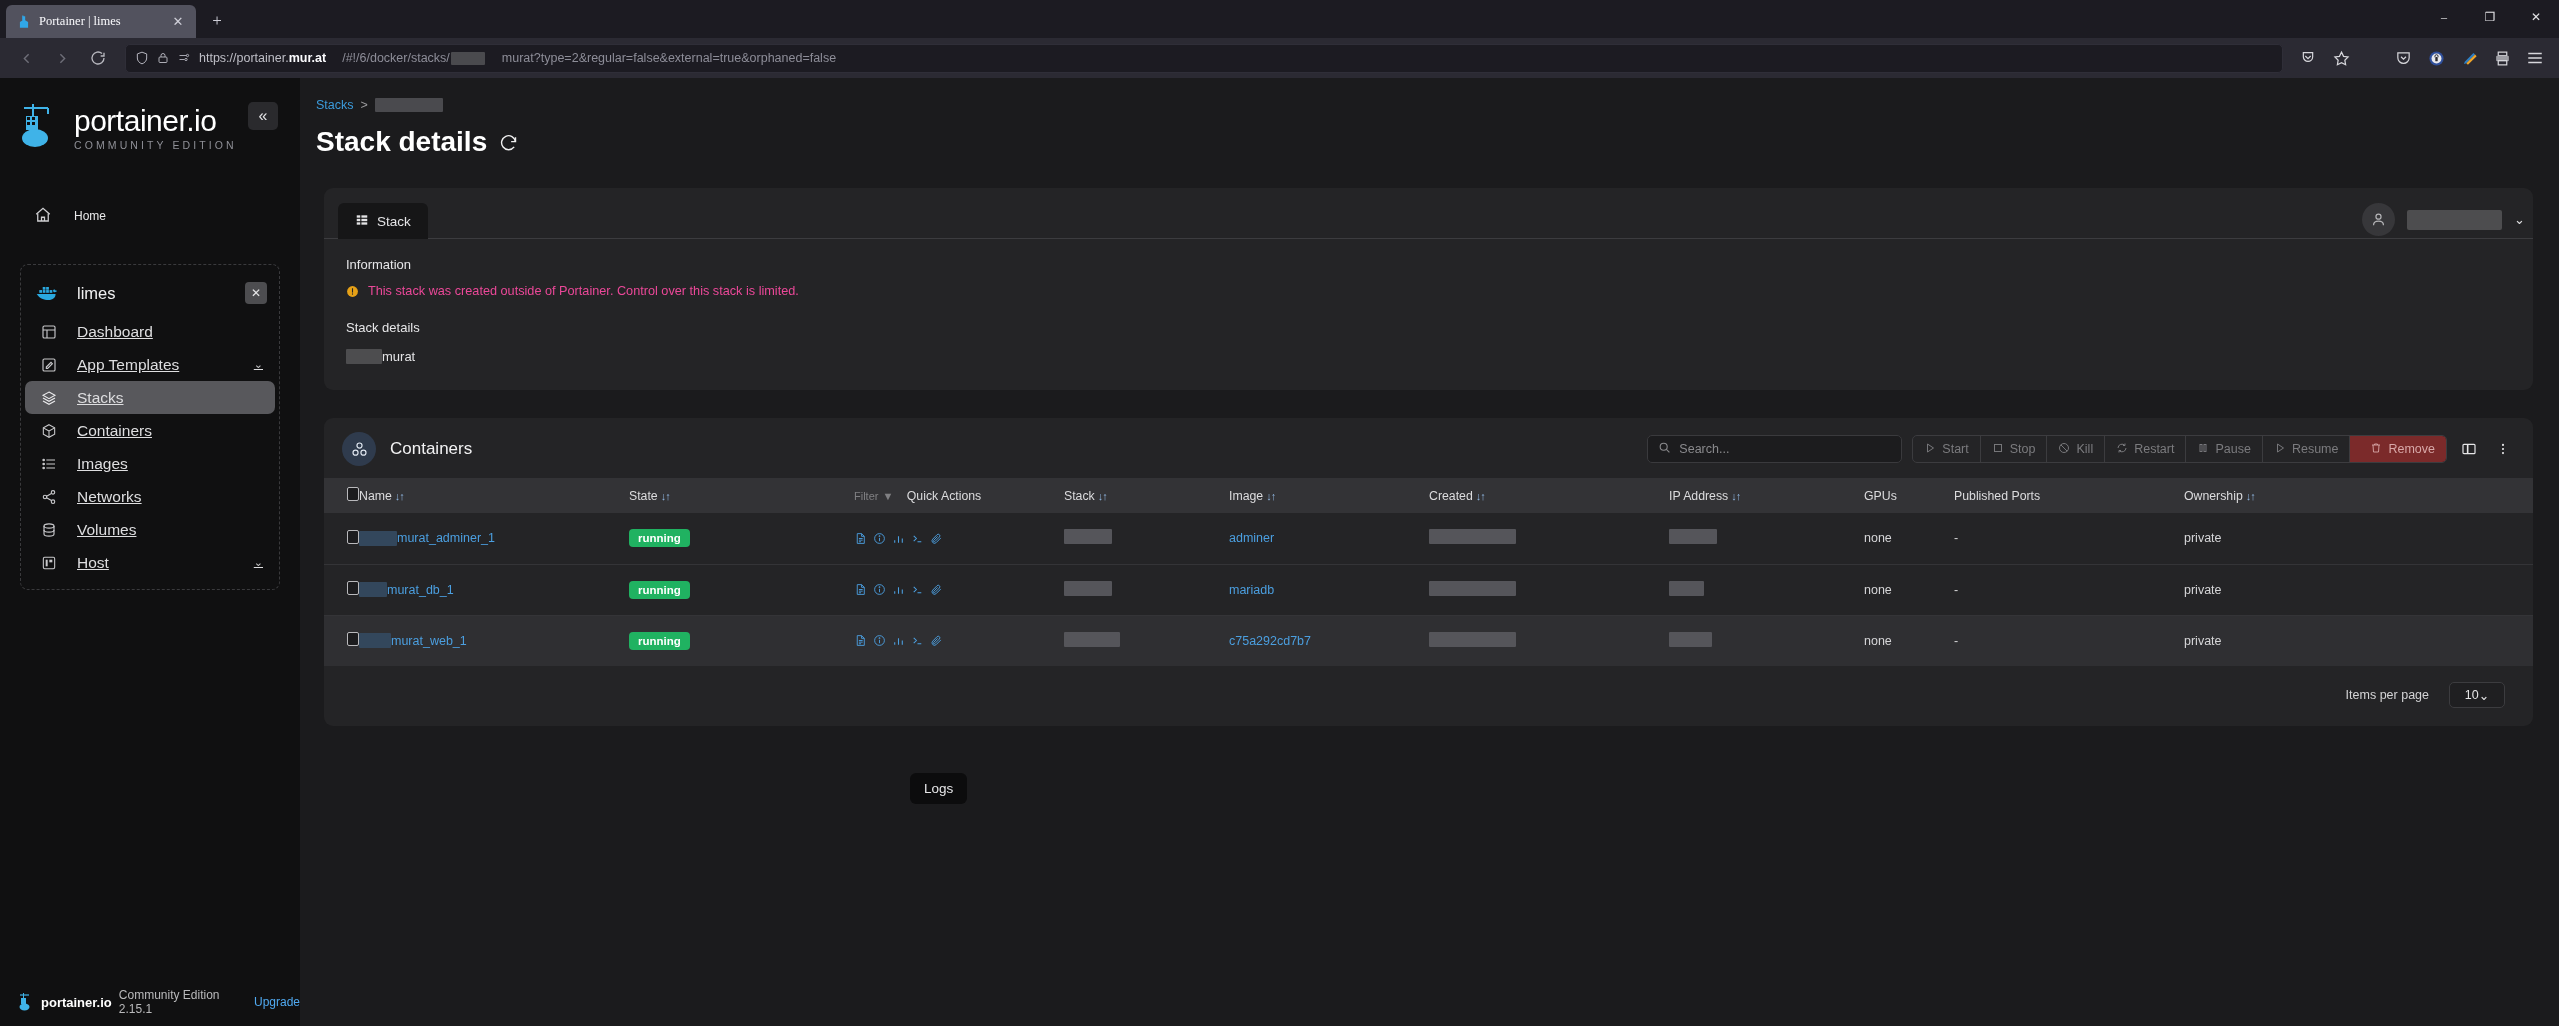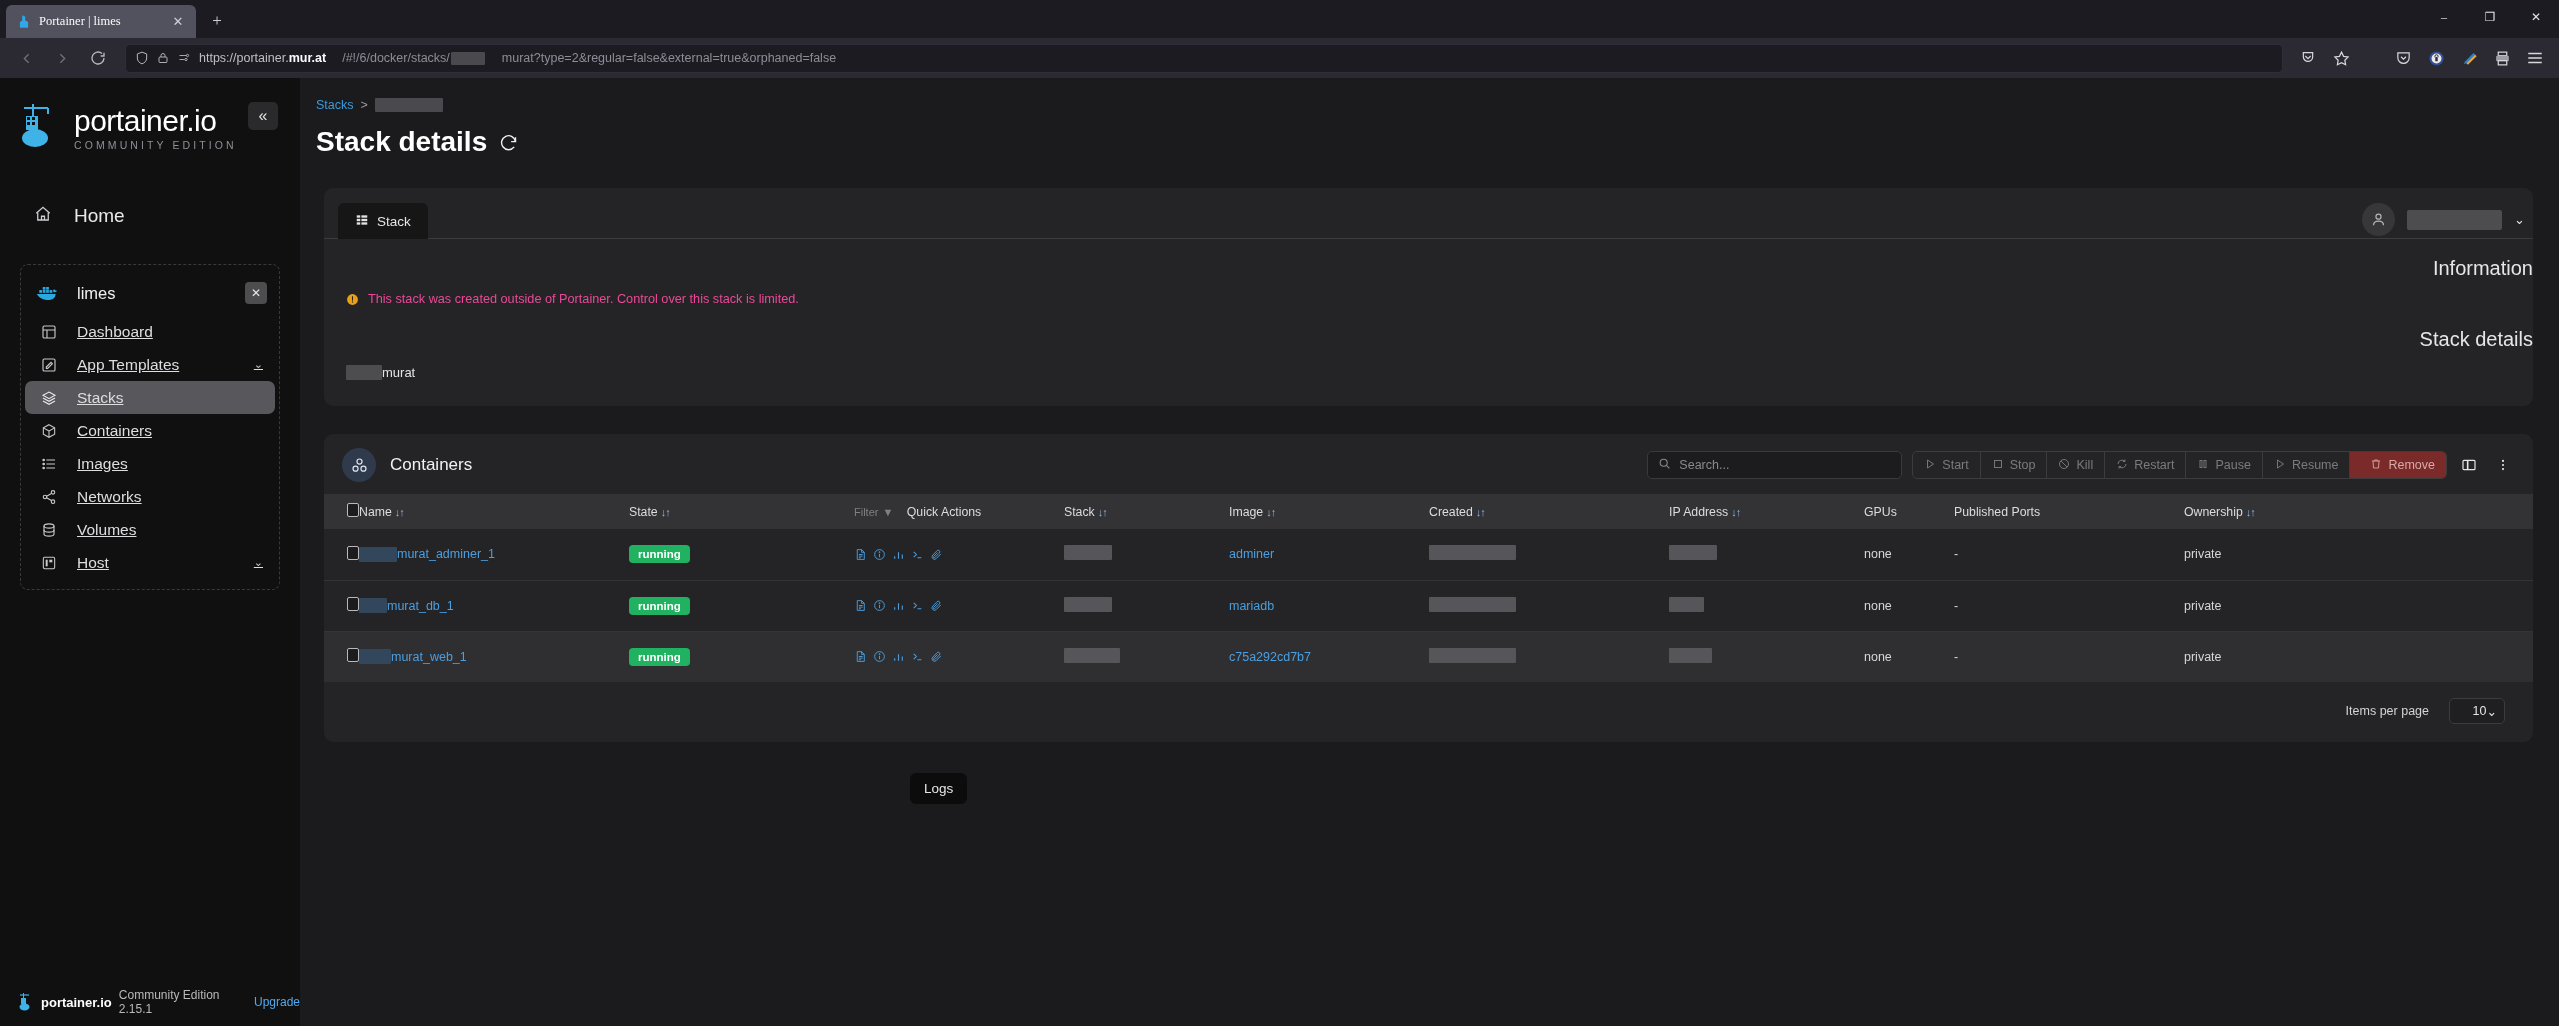--- a/index.html
+++ b/index.html
@@ -68,21 +68,21 @@
   .logo-mark { width:44px;height:56px;flex:0 0 44px; }
   .logo-txt { display:flex; flex-direction:column; margin-left:2px; }
   .logo-name { font-size:30px; font-weight:400; color:#fff; letter-spacing:-0.5px; line-height:1; }
   .logo-sub { font-size:10.5px; color:#8f9097; letter-spacing:3.1px; margin-top:3px; }
   .collapse-btn {
     position:absolute; right:22px; top:24px; width:30px;height:28px; background:#2a2a2d;
     border-radius:5px; display:flex; align-items:center; justify-content:center;
     color:#e4e4e6; font-size:16px;
   }
   .nav-home { display:flex; align-items:center; gap:22px; padding:0 0 0 34px; height:44px;
-     margin-top:38px; font-size:19px; color:#e9e9ea; }
+     margin-top:38px; font-size:12px; color:#e9e9ea; }
   .env-group { margin:26px 20px 0 20px; border:1px dashed #3a3a3d; border-radius:8px;
      padding:6px 0 10px 0; }
   .env-head { display:flex; align-items:center; height:44px; padding:0 12px 0 14px; gap:18px; }
   .env-name { font-size:16.5px; color:#f0f0f1; flex:1; }
   .env-x { width:22px;height:22px;background:#4d4d50;border-radius:4px;
      display:flex;align-items:center;justify-content:center;color:#e7e7e8;font-size:12px;}
   .navitem { display:flex; align-items:center; height:33px; padding:0 12px 0 14px; gap:18px;
      font-size:15.5px; color:#dedee0; border-radius:7px; margin:0 4px;text-decoration:underline;}
   .navitem.active { background:#58585c; }
   .navitem .ic { width:20px;flex:0 0 20px; display:flex;align-items:center;justify-content:center;}
@@ -111,21 +111,21 @@
   .user-chev { color:#e0e0e2; font-size:13px; }
 
   
   .card { background:#242426; border-radius:9px; margin:0 26px 0 24px; }
   .card.info { margin-top:30px; padding:0 0 26px 0; }
   .tabs-row { display:flex; padding:14px 0 0 14px; border-bottom:1px solid #3c3c3f;
      margin:0 0 0 0; }
   .tab-btn { display:flex; align-items:center; gap:8px; padding:9px 16px;
      background:#161617; border-radius:6px 6px 0 0; font-size:13.5px; color:#e4e4e6;
      border:1px solid transparent; border-bottom:none; position:relative; top:1px;}
-  .sect-h { font-size:20px; color:#e6e6e8; padding:18px 0 0 22px; font-weight:400;text-align:right; }
+  .sect-h { font-size:13px; color:#e6e6e8; padding:18px 0 0 22px; font-weight:400; }
   .warn-row { display:flex; align-items:center; gap:9px; padding:12px 0 0 22px;
      font-size:12.7px; color:#ec4899; }
   .warn-ic { color:#e6a117; display:flex; font-size:13px; }
   .stack-val { display:flex; align-items:center; padding:14px 0 0 22px; font-size:13px; color:#e3e3e5;}
   .stack-redact { display:inline-block;width:36px;height:15px;background:#4d4d4f;
      border-radius:1px;vertical-align:-2px;}
 
   .card.containers { margin-top:28px; padding:0; overflow:hidden; }
   .c-head { display:flex; align-items:center; padding:14px 18px 12px 18px; gap:14px; }
   .c-badge { width:34px;height:34px;border-radius:50%;background:#2f3b4d;
@@ -162,21 +162,21 @@
      border-radius:4px; padding:3px 9px; font-weight:700; }
   .qa { display:flex; align-items:center; gap:6px; color:#4b9fe0; }
   .qa span { display:flex; align-items:center; }
   .gray-redact { display:inline-block; height:15px; background:#55555a; border-radius:1px; }
   .link { color:#4b9fe0; }
   .tooltip { position:absolute; background:#0c0c0d; color:#e7e7e9; font-size:13.5px;
      border-radius:6px; padding:8px 14px; z-index:40; }
   .pager { display:flex; align-items:center; justify-content:flex-end; gap:20px;
      padding:16px 28px 18px 0; font-size:12.5px; color:#d4d4d6;}
   .pg-select { width:56px;height:26px;background:#1f1f21;border:1px solid #3c3c3f;border-radius:5px;
-     display:flex;align-items:center;justify-content:flex-end;padding:0 7px;font-size:12.5px;
+     display:flex;align-items:center;justify-content:center;padding:0 7px;font-size:12.5px;
      color:#e4e4e6;}
 </style>
 </head>
 <body>
 
 <div class="browser">
   <div class="tabstrip">
     <div class="tab">
       <span class="tab-fav">
         <svg width="14" height="14" viewBox="0 0 24 24">

